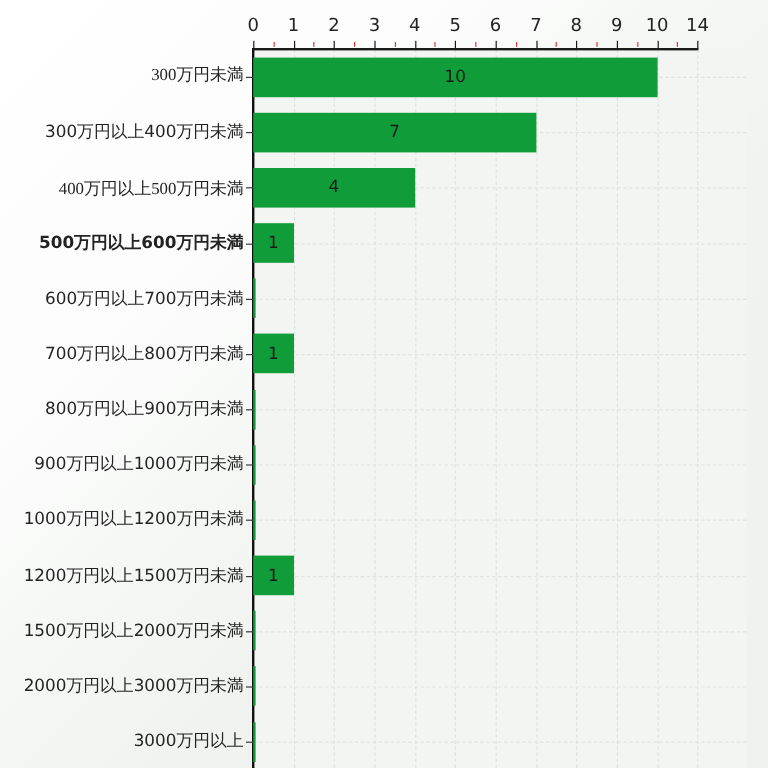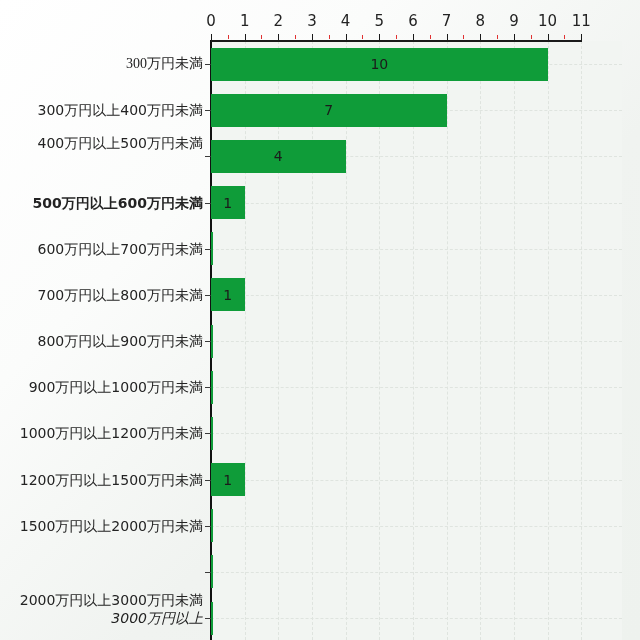--- a/index.html
+++ b/index.html
@@ -171,21 +171,21 @@
       <div class="xtick-label" style="left: 412.96px;">6</div>
       <div class="xtick-major" style="left: 446.62px;"></div>
       <div class="xtick-label" style="left: 446.62px;">7</div>
       <div class="xtick-major" style="left: 480.28px;"></div>
       <div class="xtick-label" style="left: 480.28px;">8</div>
       <div class="xtick-major" style="left: 513.94px;"></div>
       <div class="xtick-label" style="left: 513.94px;">9</div>
       <div class="xtick-major" style="left: 547.6px;"></div>
       <div class="xtick-label" style="left: 547.6px;">10</div>
       <div class="xtick-major" style="left: 581.26px;"></div>
-      <div class="xtick-label" style="left: 581.26px;">11</div>
+      <div class="xtick-label" style="left: 581.26px;">14</div>
       <div class="xtick-minor" style="left: 227.83px;"></div>
       <div class="xtick-minor" style="left: 261.49px;"></div>
       <div class="xtick-minor" style="left: 295.15px;"></div>
       <div class="xtick-minor" style="left: 328.81px;"></div>
       <div class="xtick-minor" style="left: 362.47px;"></div>
       <div class="xtick-minor" style="left: 396.13px;"></div>
       <div class="xtick-minor" style="left: 429.79px;"></div>
       <div class="xtick-minor" style="left: 463.45px;"></div>
       <div class="xtick-minor" style="left: 497.11px;"></div>
       <div class="xtick-minor" style="left: 530.77px;"></div>
@@ -202,31 +202,31 @@
       <div class="ytick" style="top: 387.19px;"></div>
       <div class="ytick" style="top: 433.36px;"></div>
       <div class="ytick" style="top: 479.53px;"></div>
       <div class="ytick" style="top: 525.7px;"></div>
       <div class="ytick" style="top: 571.87px;"></div>
       <div class="ytick" style="top: 618.04px;"></div>
     </div>
   <div id="ylabels-layer">
       <div class="ycat-label" style="top: 64px; font-family: Liberation Serif, serif;">300万円未満</div>
       <div class="ycat-label" style="top: 110.17px;">300万円以上400万円未満</div>
-      <div class="ycat-label" style="top: 143px;">400万円以上500万円未満</div>
+      <div class="ycat-label" style="top: 159px; font-family: Liberation Serif, serif;">400万円以上500万円未満</div>
       <div class="ycat-label" style="top: 202.51px; font-weight: bold;">500万円以上600万円未満</div>
       <div class="ycat-label" style="top: 248.68px;">600万円以上700万円未満</div>
       <div class="ycat-label" style="top: 294.85px;">700万円以上800万円未満</div>
       <div class="ycat-label" style="top: 341.02px;">800万円以上900万円未満</div>
       <div class="ycat-label" style="top: 387.19px;">900万円以上1000万円未満</div>
       <div class="ycat-label" style="top: 433.36px;">1000万円以上1200万円未満</div>
       <div class="ycat-label" style="top: 479.53px; text-align: center;">1200万円以上1500万円未満</div>
       <div class="ycat-label" style="top: 525.7px;">1500万円以上2000万円未満</div>
-      <div class="ycat-label" style="top: 571.87px; margin-top: 28px;">2000万円以上3000万円未満</div>
-      <div class="ycat-label" style="top: 618.04px; font-style: italic;">3000万円以上</div>
+      <div class="ycat-label" style="top: 571.87px;">2000万円以上3000万円未満</div>
+      <div class="ycat-label" style="top: 618.04px;">3000万円以上</div>
     </div>
   <div id="bars-layer">
       <div class="bar" title="300万円未満: 10" style="left: 211px; top: 47.5px; width: 336.6px; height: 33px; background: rgb(15, 156, 57);"></div>
       <div class="bar-value" style="left: 379.3px; top: 64px; color: rgb(27, 27, 27);">10</div>
       <div class="bar" title="300万円以上400万円未満: 7" style="left: 211px; top: 93.67px; width: 235.62px; height: 33px; background: rgb(15, 156, 57);"></div>
       <div class="bar-value" style="left: 328.81px; top: 110.17px; color: rgb(27, 27, 27);">7</div>
       <div class="bar" title="400万円以上500万円未満: 4" style="left: 211px; top: 139.84px; width: 134.64px; height: 33px; background: rgb(15, 156, 57);"></div>
       <div class="bar-value" style="left: 278.32px; top: 156.34px; color: rgb(27, 27, 27);">4</div>
       <div class="bar" title="500万円以上600万円未満: 1" style="left: 211px; top: 186.01px; width: 33.66px; height: 33px; background: rgb(15, 156, 57);"></div>
       <div class="bar-value" style="left: 227.83px; top: 202.51px; color: rgb(27, 27, 27);">1</div>

